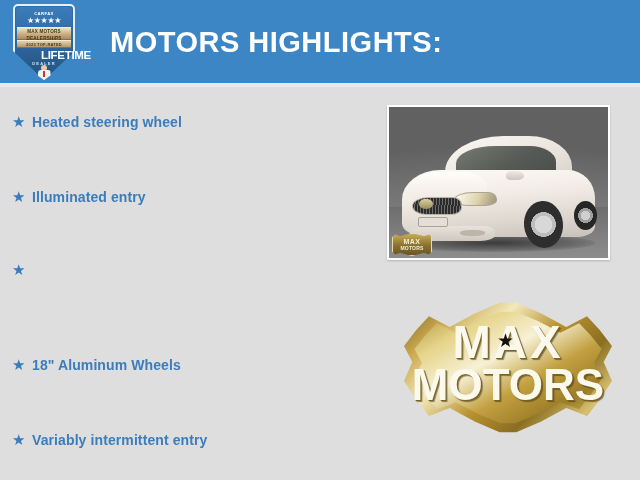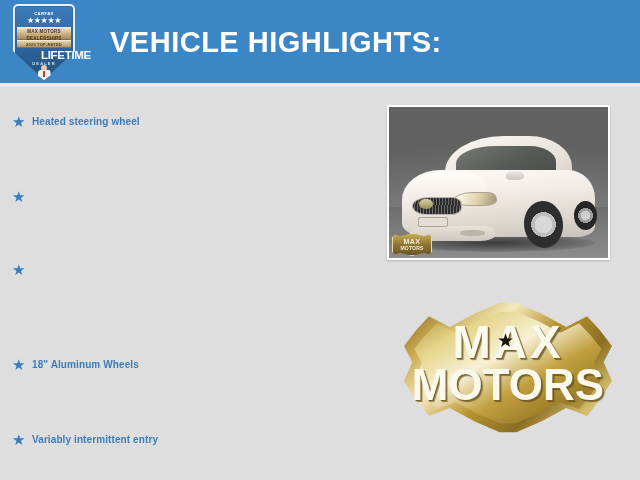--- a/index.html
+++ b/index.html
@@ -172,21 +172,21 @@
   }
   .bullet-star {
     width: 20px;
     flex: none;
     font-size: 15px;
     line-height: 20px;
     color: #3b7cba;
     text-align: left;
   }
   .bullet-text {
-    font-size: 10px;
+    font-size: 14px;
     font-weight: bold;
     line-height: 20px;
     color: #3b7cba;
     letter-spacing: 0.1px;
     white-space: pre-line;
   }
   .b0 { top: 12px;  }
   .b1 { top: 87px;  }
   .b2 { top: 160px; }
   .b3 { top: 255px; }
@@ -439,31 +439,32 @@
     </div>
     <div class="badge-lifetime">LIFETIME</div>
     <div class="badge-dealer">DEALER</div>
     <div class="badge-person">
       <div class="head"></div>
       <div class="body"></div>
       <div class="tie"></div>
     </div>
   </div>
 
-  <div class="header-title">VEHICLE HIGHLIGHTS:</div>
+  <div class="header-title">MOTORS HIGHLIGHTS:</div>
 
   <div class="bullets">
 
     <div class="bullet-row b0">
       <span class="bullet-star">★</span>
       <span class="bullet-text">Heated steering wheel</span>
     </div>
 
     <div class="bullet-row b1">
       <span class="bullet-star">★</span>
+      <span class="bullet-text">Illuminated entry</span>
     </div>
 
     <div class="bullet-row b2">
       <span class="bullet-star">★</span>
     </div>
 
     <div class="bullet-row b3">
       <span class="bullet-star">★</span>
       <span class="bullet-text">18" Aluminum Wheels</span>
     </div>

